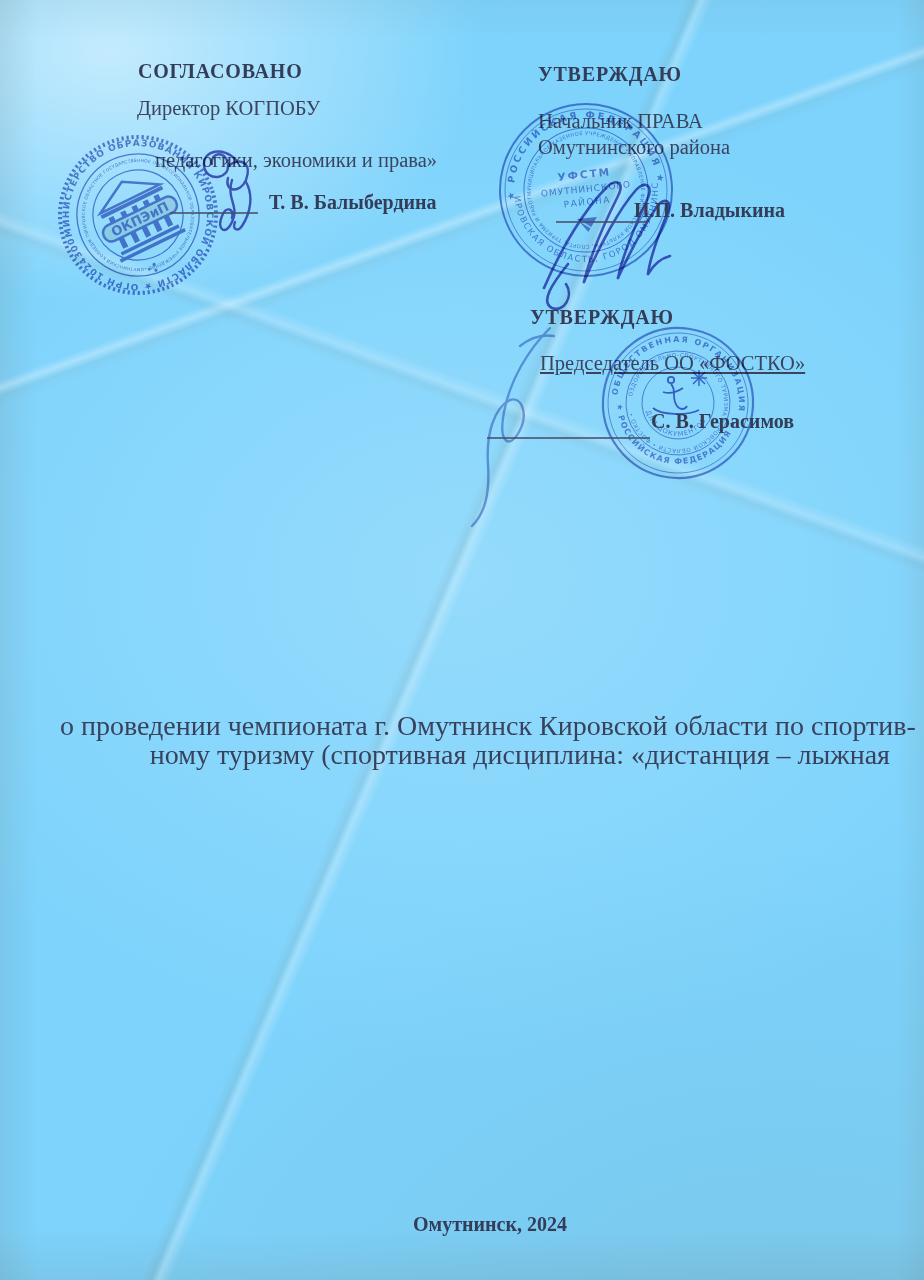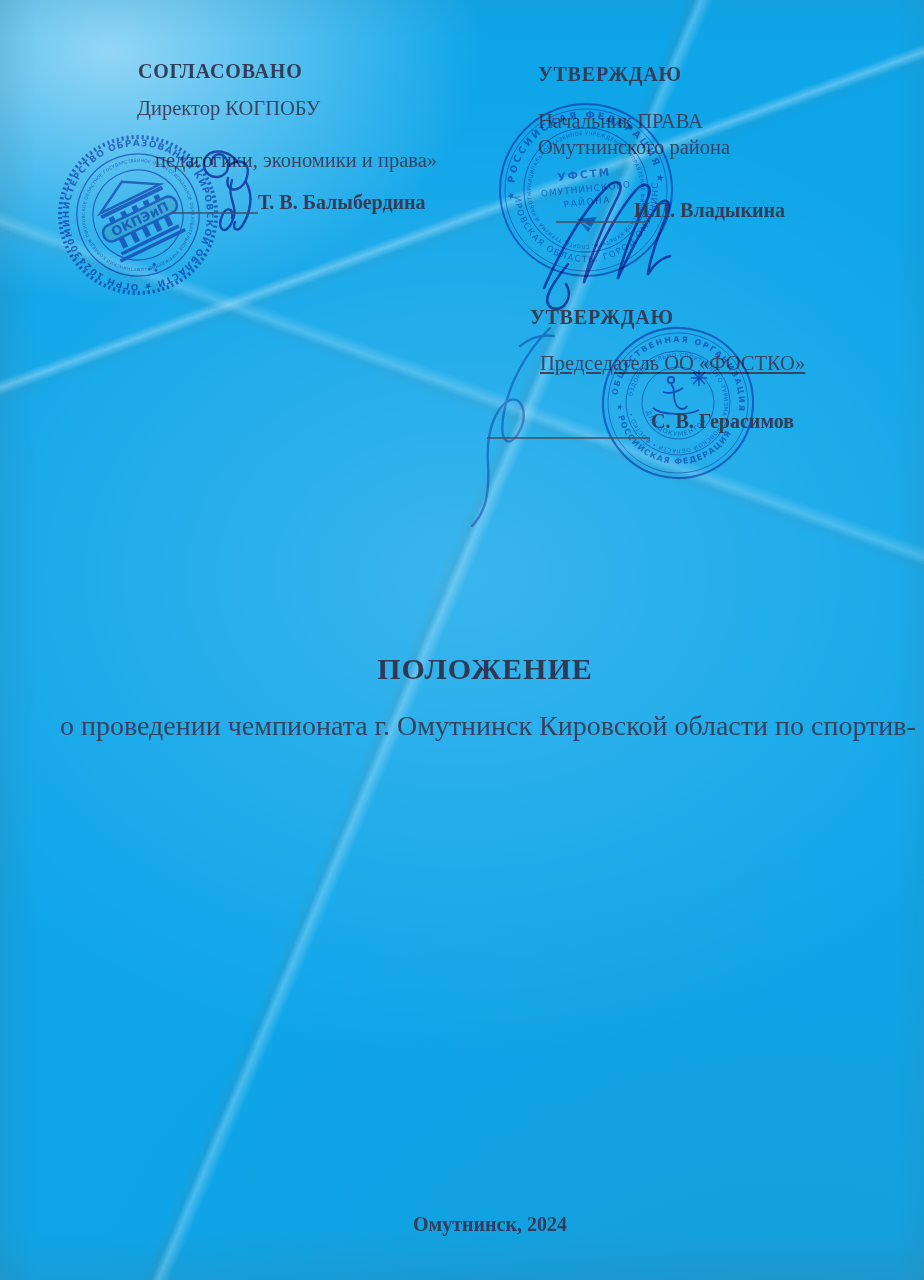--- a/index.html
+++ b/index.html
@@ -1,18 +1,18 @@
 <!DOCTYPE html>
 <html><head>
 <meta charset="utf-8">
 <style>
   html,body{margin:0;padding:0;background:#cfccc4;}
   .page{
     position:relative;width:924px;height:1280px;margin:0 auto;overflow:hidden;
-    background:#0ea5e9;
+    background:#7dd3fc;
     font-family:"Liberation Serif", serif;
     color:#39425c;
   }
   
   .tex{position:absolute;inset:0;pointer-events:none;}
   .tex-light{background:
       radial-gradient(620px 420px at 12% 4%, rgba(255,255,255,.55), rgba(255,255,255,0) 60%),
       radial-gradient(900px 700px at 50% 45%, rgba(255,255,255,.18), rgba(255,255,255,0) 70%);}
   .tex-shade{background:
       linear-gradient(90deg, rgba(96,90,76,.10), rgba(96,90,76,0) 4%, rgba(96,90,76,0) 97%, rgba(96,90,76,.08)),
@@ -90,21 +90,21 @@
   <svg class="sig" style="left:172px;top:142px;" width="120" height="120" viewBox="0 0 120 120">
     <g stroke="#4f51b0" stroke-width="2.4" opacity=".9">
       <path d="M 64,18 C 52,4 30,8 32,24 C 34,40 58,38 56,22 C 54,8 38,10 40,22"></path>
       <path d="M 56,24 C 70,14 80,22 74,38 C 68,52 52,50 56,36"></path>
       <path d="M 60,38 C 54,58 68,64 60,80 C 54,94 44,88 50,74 C 54,64 62,66 60,76"></path>
       <path d="M 74,40 C 82,54 78,72 70,84 C 66,90 60,88 63,80"></path>
     </g>
   </svg>
 
   <div class="abs sig-line" style="left:170px;top:212px;width:88px;"></div>
-  <div class="abs name" style="left:258px;top:191px;">Т. В. Балыбердина</div>
+  <div class="abs name" style="left:269px;top:191px;">Т. В. Балыбердина</div>
 
   <div class="abs hdr" style="left:538px;top:63px;">УТВЕРЖДАЮ</div>
   <div class="abs ln" style="left:538px;top:110px;">Начальник ПРАВА</div>
   <div class="abs ln" style="left:538px;top:136px;">Омутнинского района</div>
 
   <svg class="stamp" style="left:486px;top:90px;" width="200" height="200" viewBox="0 0 200 200">
     <defs>
       <path id="s2top" d="M 28,100 A 72,72 0 1 1 172,100"></path>
       <path id="s2bot" d="M 28,100 A 72,72 0 0 0 172,100"></path>
       <path id="s2mid" d="M 45,100 A 55,55 0 1 1 155,100 A 55,55 0 1 1 45,100"></path>
@@ -193,21 +193,21 @@
     <g stroke="#93a7d6" stroke-width="2.4" opacity=".95">
       <path d="M 92,12 C 70,34 52,64 46,96 C 40,128 52,134 62,114 C 70,98 64,80 52,84"></path>
       <path d="M 52,84 C 36,92 28,118 30,148 C 32,180 26,198 14,210"></path>
       <path d="M 62,30 C 72,22 84,18 96,20"></path>
     </g>
   </svg>
 
   <div class="abs sig-line" style="left:487px;top:437px;width:163px;"></div>
   <div class="abs name" style="left:651px;top:410px;">С. В. Герасимов</div>
 
-  <div class="abs title" style="left:90px;top:652px;width:790px;">ПОЛОЖЕНИЕ</div>
 
   <div class="abs subtitle" style="left:60px;top:712px;width:830px;">
     <div>о проведении чемпионата г. Омутнинск Кировской области по спортив-</div>
+    <div>ному туризму (спортивная дисциплина: «дистанция – лыжная</div>
   </div>
 
   <div class="abs footer" style="left:40px;top:1213px;width:900px;">Омутнинск, 2024</div>
 
 </div>
 
 </body></html>

